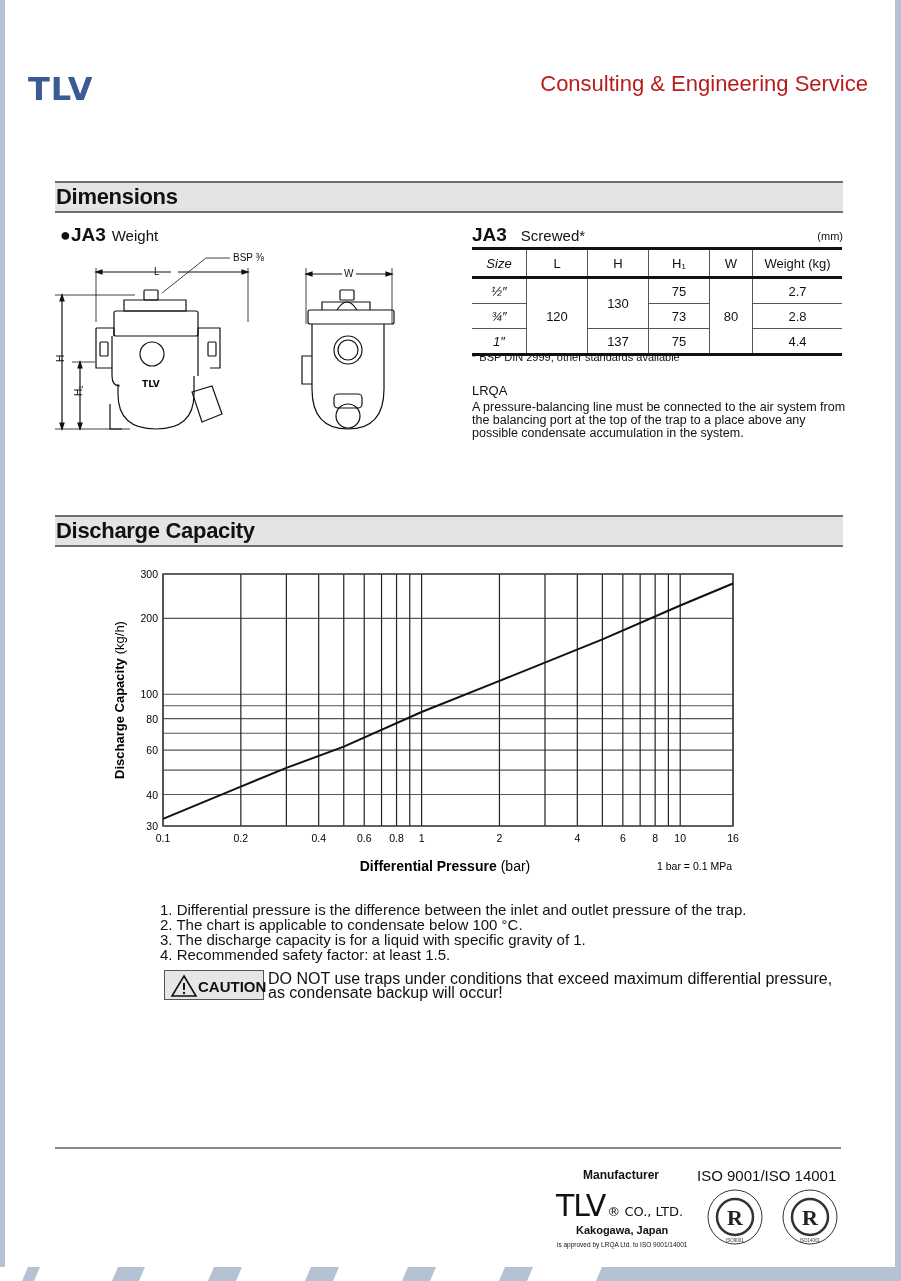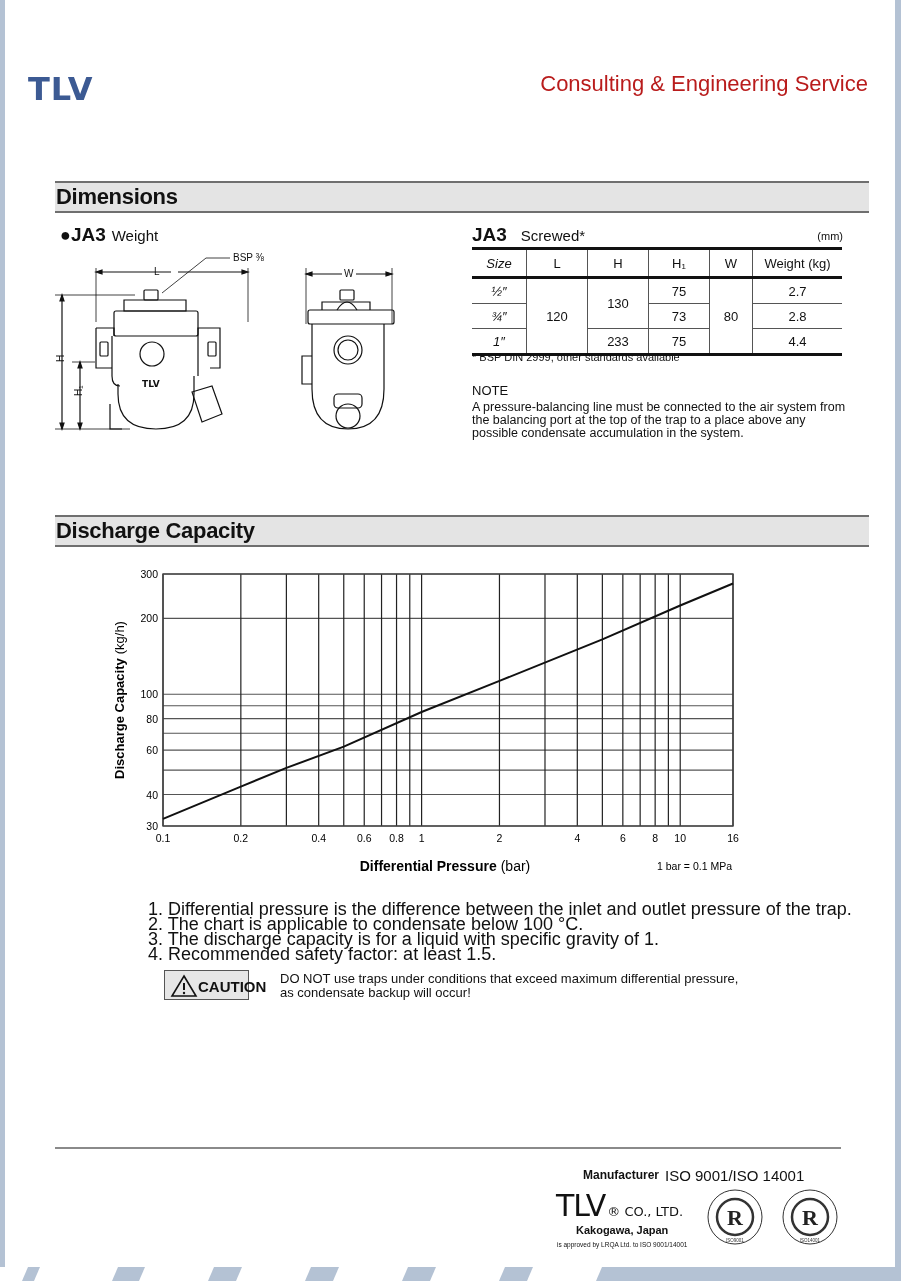--- a/index.html
+++ b/index.html
@@ -13,21 +13,21 @@
   .bottom-band { position: absolute; left: 0; bottom: 0; width: 901px; height: 14px; }
   .logo {
     position: absolute; left: 28px; top: 70px; font-weight: bold; font-size: 32px;
     color: #3c5a93; letter-spacing: 1px; font-family: "DejaVu Sans", sans-serif;
   }
   .tagline {
     position: absolute; right: 33px; top: 71px; font-size: 22px; font-weight: normal; color: #b91c1c;
   }
   .section-bar {
     position: absolute; left: 55px; width: 788px; height: 28px; background: #e4e4e4;
-    border-top: 2px solid #6f6f6f; border-bottom: 2px solid #6f6f6f; padding-left: 26px;
+    border-top: 2px solid #6f6f6f; border-bottom: 2px solid #6f6f6f;
   }
   .section-bar span { position: absolute; left: 1px; top: 1px; font-size: 22px; font-weight: bold; color: #111; letter-spacing: -0.3px; }
 
   .model-label { position: absolute; left: 60px; top: 224px; font-size: 18px; }
   .model-label .bullet { font-size: 18px; }
   .model-label b { font-size: 19px; }
   .model-label .conn { font-size: 15px; margin-left: 6px; }
 
   .drawing { position: absolute; left: 50px; top: 244px; }
 
@@ -44,37 +44,37 @@
   table.dims td { height: 22px; }
   table.dims th, table.dims td { border-left: 1px solid #555; }
   table.dims th:first-child, table.dims td.first { border-left: none; font-style: italic; }
   table.dims tr.lastrow td { border-bottom: 3px solid #111; }
   table.dims td.rowline { border-bottom: 1px solid #555; }
   .tbl-foot { position: absolute; left: 472px; top: 351px; font-size: 11px; }
   .note-head { position: absolute; left: 472px; top: 383px; font-size: 13px; }
   .note-body { position: absolute; left: 472px; top: 401px; width: 380px; font-size: 12.5px; line-height: 13px; }
 
   .chart { position: absolute; left: 100px; top: 560px; }
-  .notes { position: absolute; left: 148px; top: 902px; font-size: 18px; line-height: 15px; }
+  .notes { position: absolute; left: 160px; top: 902px; font-size: 15px; line-height: 15px; }
   .notes div { white-space: nowrap; }
   .caution-box {
-    position: absolute; left: 164px; top: 970px; width: 85px; height: 30px;
+    position: absolute; left: 164px; top: 970px; width: 100px; height: 30px;
     border: 1px solid #555; background: #e6e6e6; box-sizing: border-box;
   }
   .caution-box span { position: absolute; left: 33px; top: 7px; font-weight: bold; font-size: 15px; }
-  .caution-text { position: absolute; left: 280px; top: 972px; font-size: 13px; line-height: 14px; }
+  .caution-text { position: absolute; left: 268px; top: 972px; font-size: 16px; line-height: 14px; }
 
   .footer-line { position: absolute; left: 55px; top: 1147px; width: 786px; height: 2px; background: #8a8a8a; }
   .mfr { position: absolute; left: 583px; top: 1168px; font-size: 12px; font-weight: bold; }
   .mfr-logo { position: absolute; left: 556px; top: 1188px; font-weight: normal; font-family: "DejaVu Sans", sans-serif; }
   .mfr-logo .big { font-size: 30px; letter-spacing: -1px; }
   .mfr-logo .small { font-size: 13px; margin-left: 2px; }
   .mfr-city { position: absolute; left: 576px; top: 1224px; font-size: 11px; font-weight: bold; }
   .mfr-approved { position: absolute; left: 557px; top: 1241px; font-size: 6.5px; }
-  .iso-title { position: absolute; left: 665px; top: 1167px; font-size: 15px; text-align: center; }
+  .iso-title { position: absolute; left: 697px; top: 1167px; font-size: 15px; text-align: center; }
   .iso-seal { position: absolute; }
 </style>
 </head>
 <body>
 
 <div class="edge-left"></div>
 <div class="edge-right"></div>
 
 <svg class="bottom-band" width="901" height="14" viewBox="0 0 901 14">
   <rect x="0" y="0" width="901" height="14" fill="#ffffff"></rect>
@@ -185,28 +185,28 @@
       <td rowspan="3" style="border-bottom:3px solid #111">80</td>
       <td class="rowline">2.7</td>
     </tr>
     <tr>
       <td class="first rowline">¾″</td>
       <td class="rowline">73</td>
       <td class="rowline">2.8</td>
     </tr>
     <tr class="lastrow">
       <td class="first">1″</td>
-      <td>233</td>
+      <td>137</td>
       <td>75</td>
       <td>4.4</td>
     </tr>
   </tbody>
 </table>
 <div class="tbl-foot">* BSP DIN 2999, other standards available</div>
-<div class="note-head">NOTE</div>
+<div class="note-head">LRQA</div>
 <div class="note-body">A pressure-balancing line must be connected to the air system from the balancing port at the top of the trap to a place above any possible condensate accumulation in the system.</div>
 
 <div class="section-bar" style="top:515px;">
   <span>Discharge Capacity</span>
 </div>
 
 <svg class="chart" id="chart" width="660" height="320" viewBox="0 0 660 320">
   <g id="grid">
       <line x1="63" x2="633" y1="266" y2="266" stroke="#555" stroke-width="1.2"></line>
       <line x1="63" x2="633" y1="234.51543837470837" y2="234.51543837470837" stroke="#555" stroke-width="1.2"></line>

